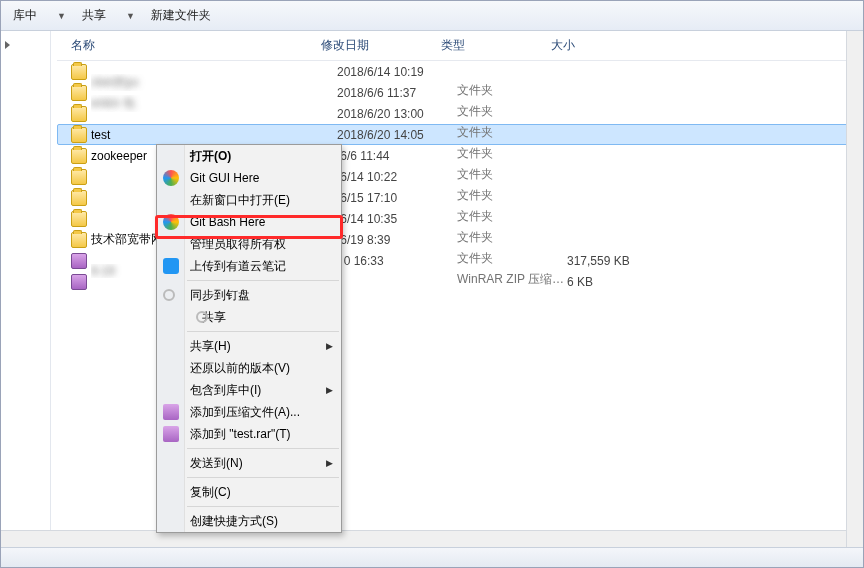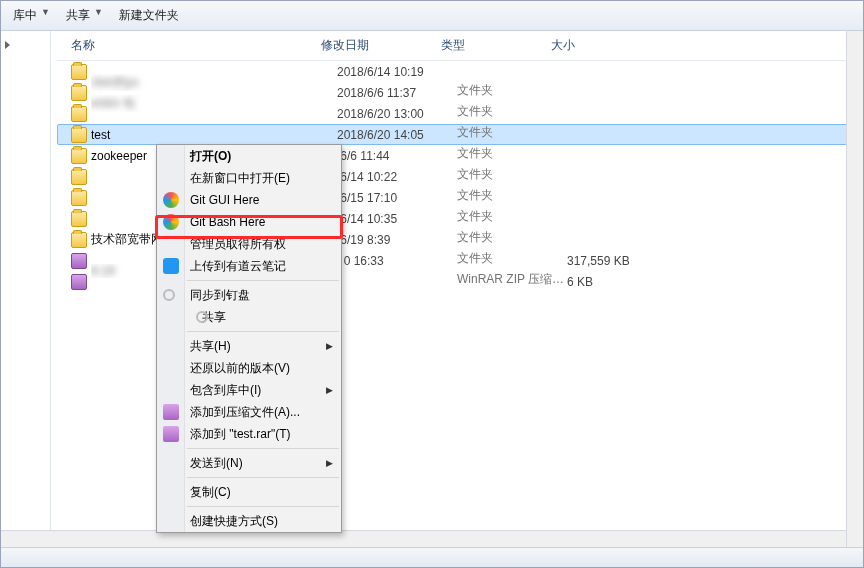--- a/index.html
+++ b/index.html
@@ -1,18 +1,18 @@
 <!DOCTYPE html>
 <html><head>
 <meta charset="utf-8">
 <style>
   * { box-sizing: border-box; margin: 0; padding: 0; font-family: "Microsoft YaHei", "Segoe UI", Tahoma, sans-serif; font-size: 12px; }
   body { background: #fff; width: 864px; height: 568px; overflow: hidden; position: relative; border: 1px solid #9aa3b8; }
   .toolbar { height: 30px; background: linear-gradient(#f6f8fb,#e6ecf5); border-bottom: 1px solid #c8d0dc; display: flex; align-items: center; padding-left: 4px; }
-  .toolbar .item { padding: 4px 8px; display: flex; align-items: flex-start; gap: 4px; cursor: default; color: #222; }
+  .toolbar .item { padding: 4px 8px; display: flex; align-items: center; gap: 20px; cursor: default; color: #222; }
   .toolbar .item .arrow { font-size: 9px; color: #555; }
   .main { position: absolute; top: 30px; left: 0; right: 0; bottom: 20px; display: flex; gap: 6px; }
   .leftpane { width: 50px; background: #fff; border-right: 1px solid #e3e7ee; position: relative; }
   .leftpane .tri { position: absolute; left: 4px; top: 10px; width: 0; height: 0; border-left: 5px solid #666; border-top: 4px solid transparent; border-bottom: 4px solid transparent; }
   .filearea { flex: 1; background: #fff; position: relative; }
   .columns { height: 30px; display: flex; align-items: center; border-bottom: 1px solid #e6e9ef; color: #2b4a77; padding-left: 14px; }
   .col-name  { width: 250px; }
   .col-date  { width: 120px; font-family: Liberation Serif, serif; }
   .col-type  { width: 110px; }
   .col-size  { width: 100px; }
@@ -157,25 +157,25 @@
       </div>
   </div>
 </div>
 
 <div class="context-menu" id="cmenu">
   <div class="gutter"></div>
 <div class="cm-item bold">
       <span>打开(O)</span>
     </div>
     <div class="cm-item">
-      <span>在新窗口中打开(E)</span>
-    </div>
-    <div class="cm-item">
       <div class="cm-icon ic-gitcol"></div>
       <span>Git GUI Here</span>
+    </div>
+    <div class="cm-item">
+      <span>在新窗口中打开(E)</span>
     </div>
     <div class="cm-item">
       <div class="cm-icon ic-gitcol"></div>
       <span>Git Bash Here</span>
     </div>
     <div class="cm-item">
       <span>管理员取得所有权</span>
     </div>
     <div class="cm-item">
       <div class="cm-icon ic-cloud"></div>

